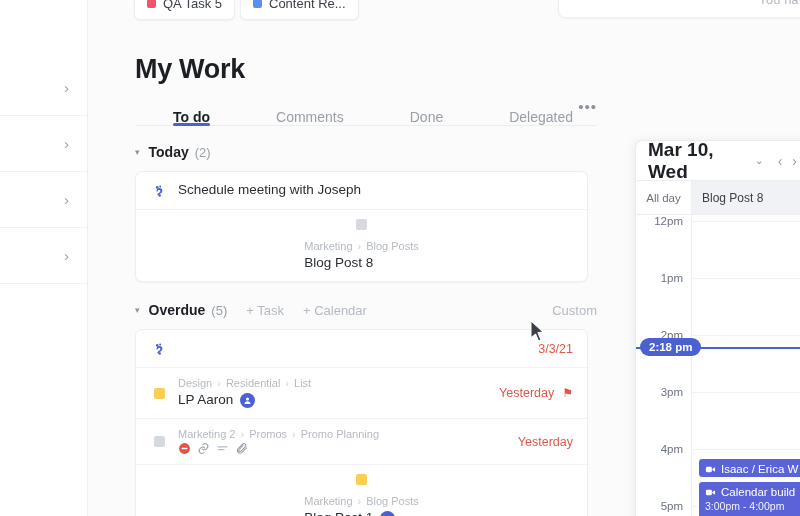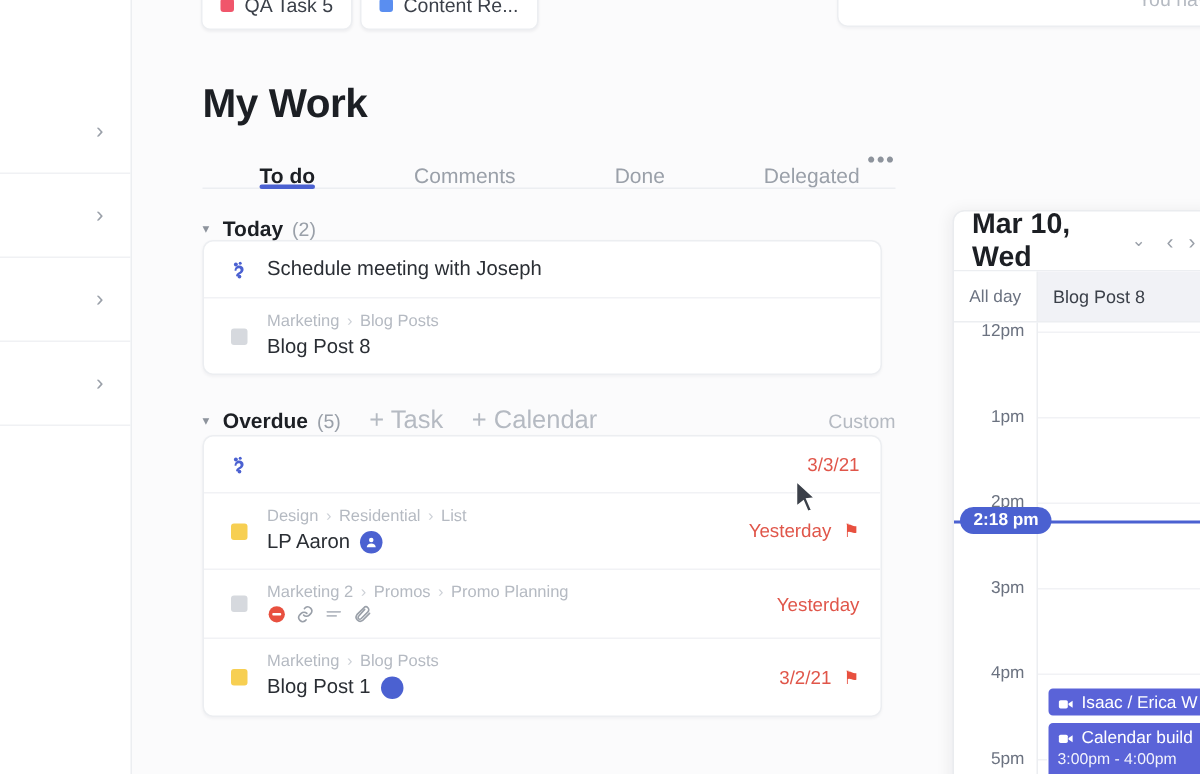--- a/index.html
+++ b/index.html
@@ -80,35 +80,35 @@
   }
 
   
   .sec-head {
     display: flex; align-items: center; gap: 9px;
     margin-top: 18px; width: 462px; position: relative;
   }
   .caret { color: #8d939c; font-size: 9px; line-height: 1; }
   .sec-title { font-size: 14px; font-weight: 700; color: #1c1f24; }
   .sec-count { font-size: 13px; color: #9aa0a9; margin-left: -3px; }
-  .sec-action { font-size: 17px; color: #b5bac2; margin-left: 10px; cursor: pointer; }
+  .sec-action { font-size: 13px; color: #b5bac2; margin-left: 10px; cursor: pointer; }
   .sec-right { position: absolute; right: 0; font-size: 13px; color: #b5bac2; cursor: pointer; }
 
   
   .card {
     width: 453px; background: #fff; border: 1px solid #eceef1;
-    border-radius: 7px; overflow: hidden;
+    border-radius: 7px; margin-top: 11px; overflow: hidden;
     box-shadow: 0 1px 2px rgba(20,25,40,.04);
   }
   .row {
     display: flex; align-items: center; gap: 10px;
     padding: 9px 14px; border-bottom: 1px solid #f1f2f5;
     position: relative; min-height: 38px;
   }
-  .row:last-child { border-bottom: none; }
+  .row:last-child { border-bottom: none; flex-direction: column; }
   .row-lead { width: 18px; flex: none; display: flex; align-items: center; justify-content: center; }
   .sq { width: 11px; height: 11px; border-radius: 2px; display: block; }
   .row-body { flex: 1; min-width: 0; }
   .bc {
     font-size: 11px; color: #b5bac2; display: flex;
     align-items: center; gap: 5px; margin-bottom: 2px; white-space: nowrap;
   }
   .bc .sep { color: #cdd1d7; }
   .row-title {
     font-size: 13.5px; color: #2a2e34; display: flex;

